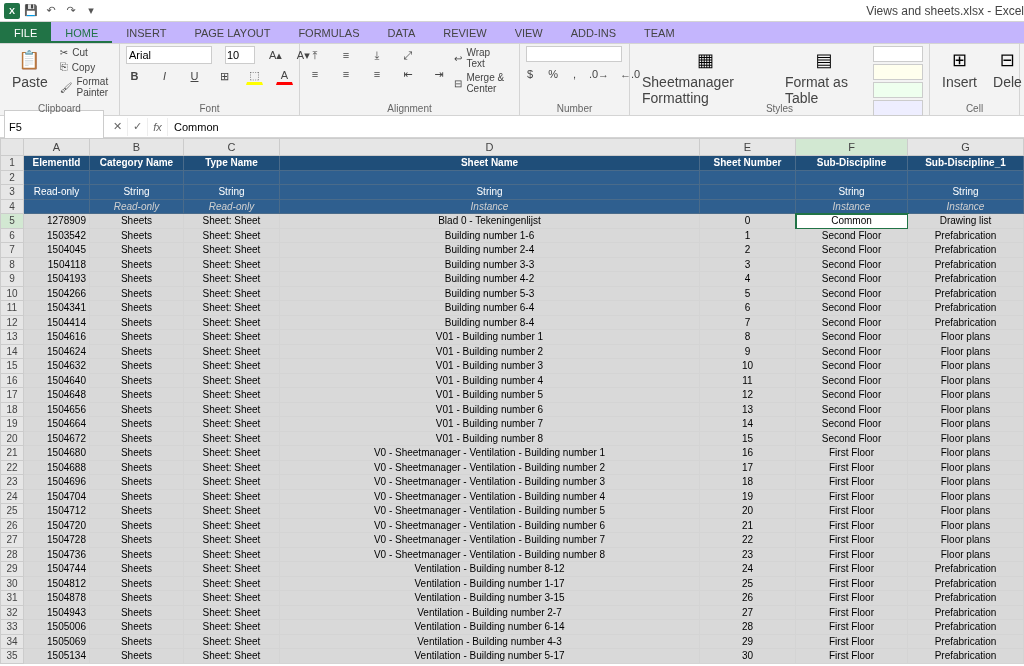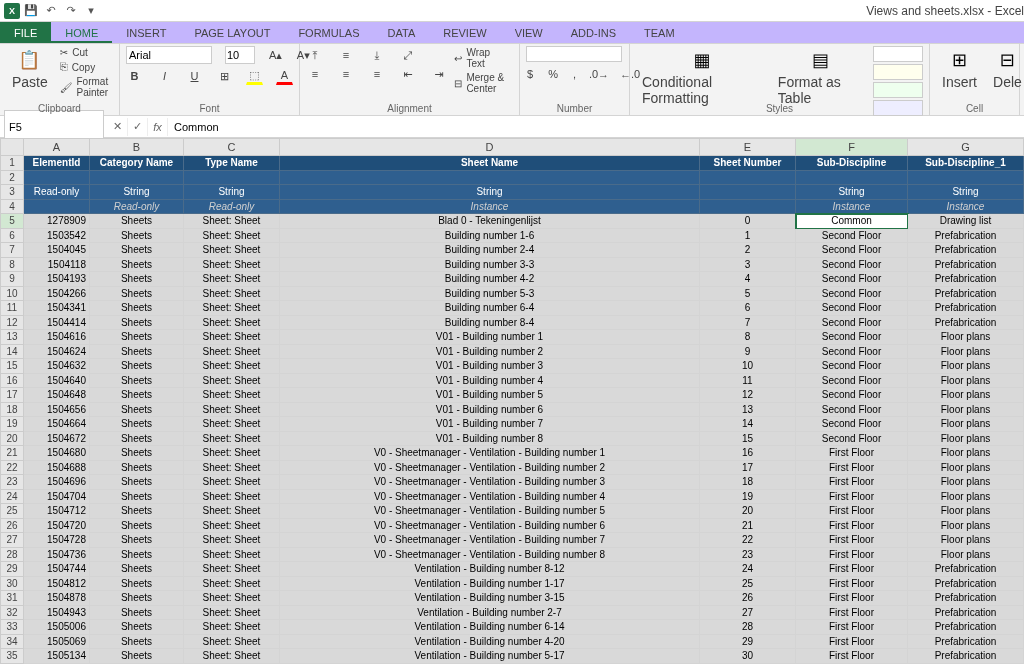--- a/index.html
+++ b/index.html
@@ -182,21 +182,21 @@
         <div class="mini-btn">←.0</div>
       </div>
     </div>
     <div class="group-label">Number</div>
   </div>
 
   <div class="group" style="width:300px">
     <div class="group-buttons">
       <div class="big-btn">
         <div class="icon">▦</div>
-        <div class="label">Conditional Formatting</div>
+        <div class="label">Sheetmanager Formatting</div>
       </div>
       <div class="big-btn">
         <div class="icon">▤</div>
         <div class="label">Format as Table</div>
       </div>
       <div style="flex:1;display:flex;gap:2px;flex-wrap:wrap">
         <div style="width:50px;height:16px;border:1px solid #ccc;background:#fff"></div>
         <div style="width:50px;height:16px;border:1px solid #ccc;background:#ffe"></div>
         <div style="width:50px;height:16px;border:1px solid #ccc;background:#efe"></div>
         <div style="width:50px;height:16px;border:1px solid #ccc;background:#eef"></div>
@@ -569,21 +569,21 @@
         <div class="cell cD">Ventilation - Building number 6-14</div>
         <div class="cell cE colE">28</div>
         <div class="cell cF colF">First Floor</div>
         <div class="cell cG">Prefabrication</div>
       </div>
       <div class="row data-row">
         <div class="row-header">34</div>
         <div class="cell cA colA">1505069</div>
         <div class="cell cB">Sheets</div>
         <div class="cell cC">Sheet: Sheet</div>
-        <div class="cell cD">Ventilation - Building number 4-20</div>
+        <div class="cell cD">Ventilation - Building number 4-3</div>
         <div class="cell cE colE">29</div>
         <div class="cell cF colF">First Floor</div>
         <div class="cell cG">Prefabrication</div>
       </div>
       <div class="row data-row">
         <div class="row-header">35</div>
         <div class="cell cA colA">1505134</div>
         <div class="cell cB">Sheets</div>
         <div class="cell cC">Sheet: Sheet</div>
         <div class="cell cD">Ventilation - Building number 5-17</div>

